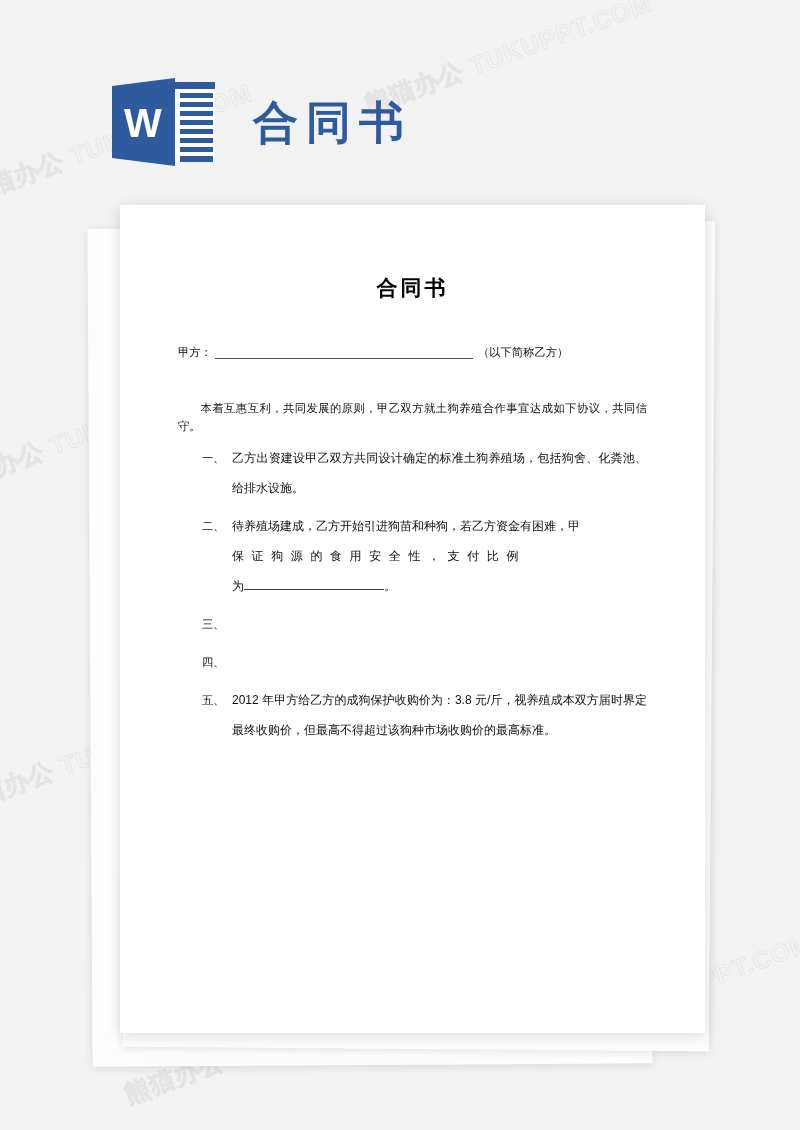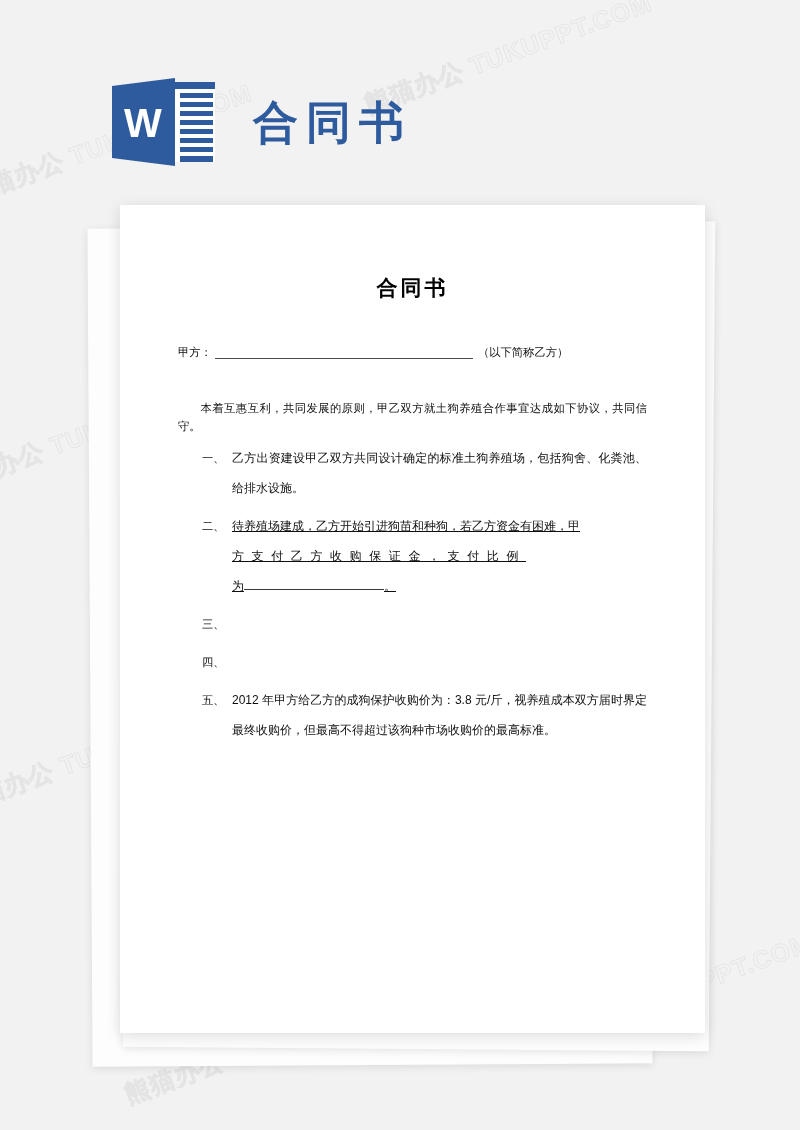--- a/index.html
+++ b/index.html
@@ -165,21 +165,21 @@
     box-sizing: border-box;
     white-space: nowrap;
     font-size: 11.3px;
   }
   .clause-text {
     flex: 1 1 auto;
     text-align: justify;
     text-justify: inter-ideograph;
     font-size: 12px;
   }
-  .clause-text p { margin: 0; text-decoration: underline; }
+  .clause-text p { margin: 0; }
   .spread {
     display: block;
     letter-spacing: 7.6px;
   }
   .inline-blank {
     display: inline-block;
     width: 140px;
     border-bottom: 1px solid #3a3a3a;
     height: 11px;
     vertical-align: baseline;
@@ -248,21 +248,21 @@
 
         <li class="clause-item">
           <span class="clause-num">一、</span>
           <span class="clause-text">乙方出资建设甲乙双方共同设计确定的标准土狗养殖场，包括狗舍、化粪池、给排水设施。</span>
         </li>
 
         <li class="clause-item">
           <span class="clause-num">二、</span>
           <span class="clause-text">
             <p>待养殖场建成，乙方开始引进狗苗和种狗，若乙方资金有困难，甲</p>
-            <p class="spread">方支付乙方收购保证金，支付比例</p>
+            <p class="spread">保证狗源的食用安全性，支付比例</p>
             <p><span>为</span><span class="inline-blank"></span><span>。</span></p>
           </span>
         </li>
 
         <li class="clause-item">
           <span class="clause-num">三、</span>
         </li>
 
         <li class="clause-item">
           <span class="clause-num">四、</span>

